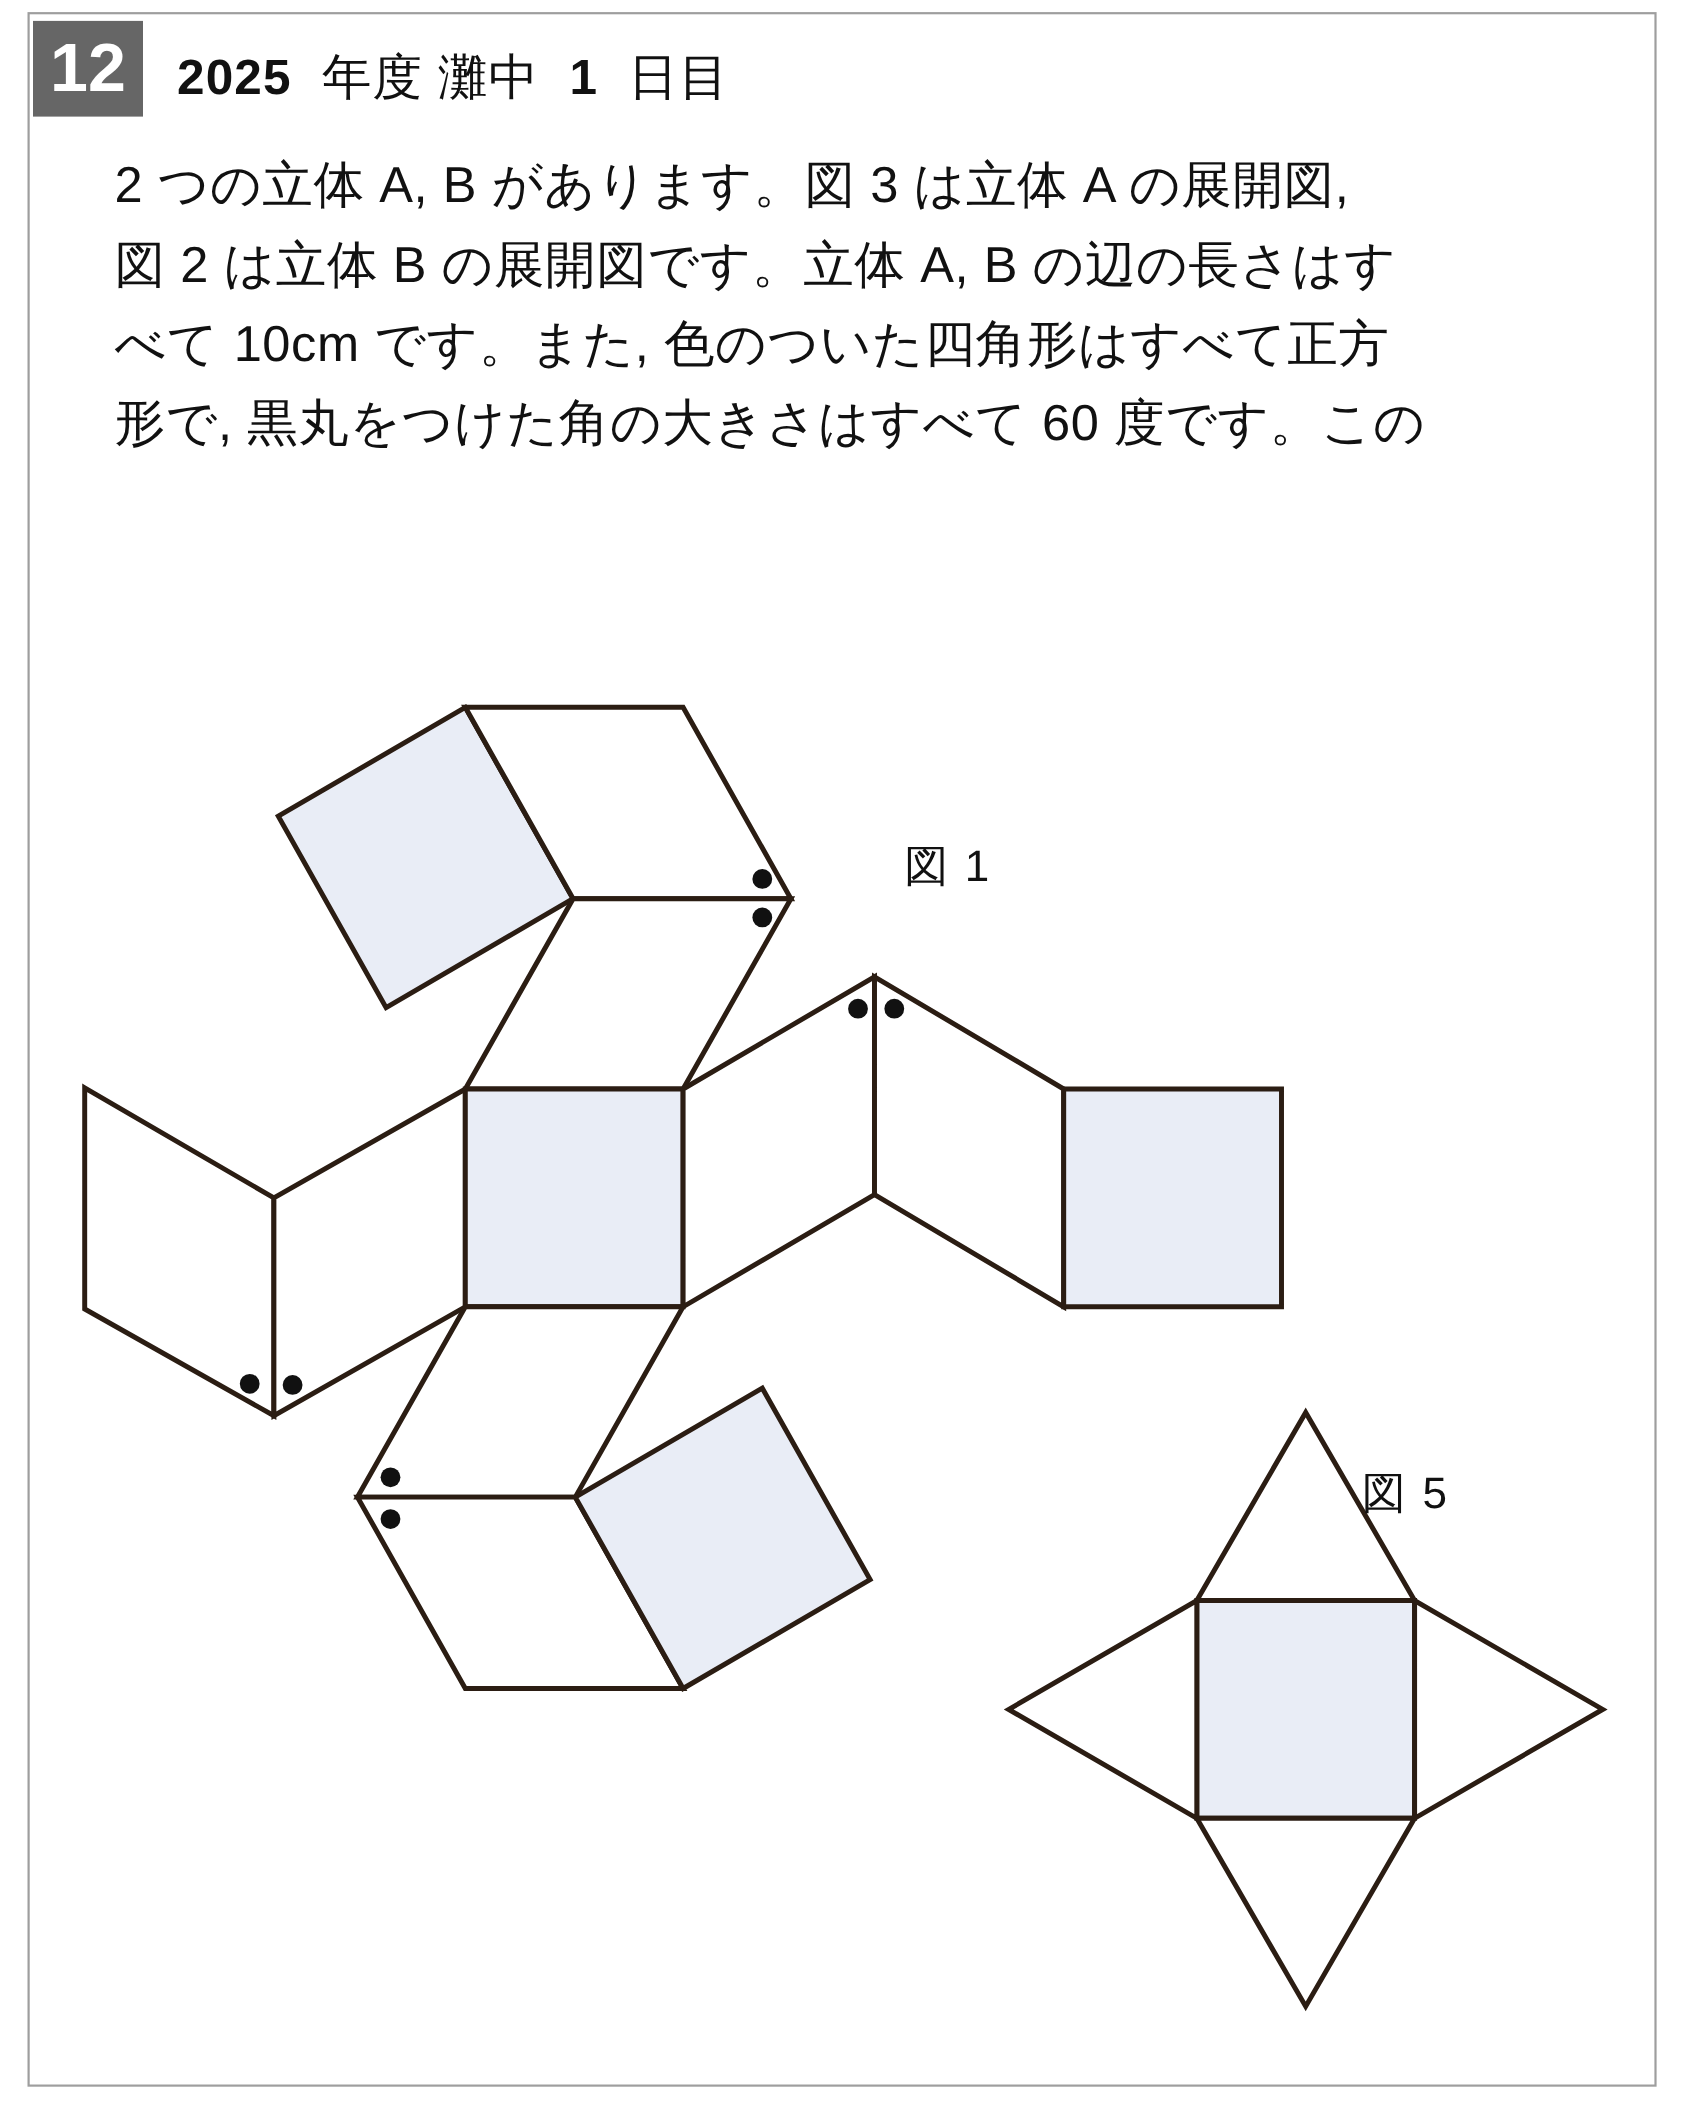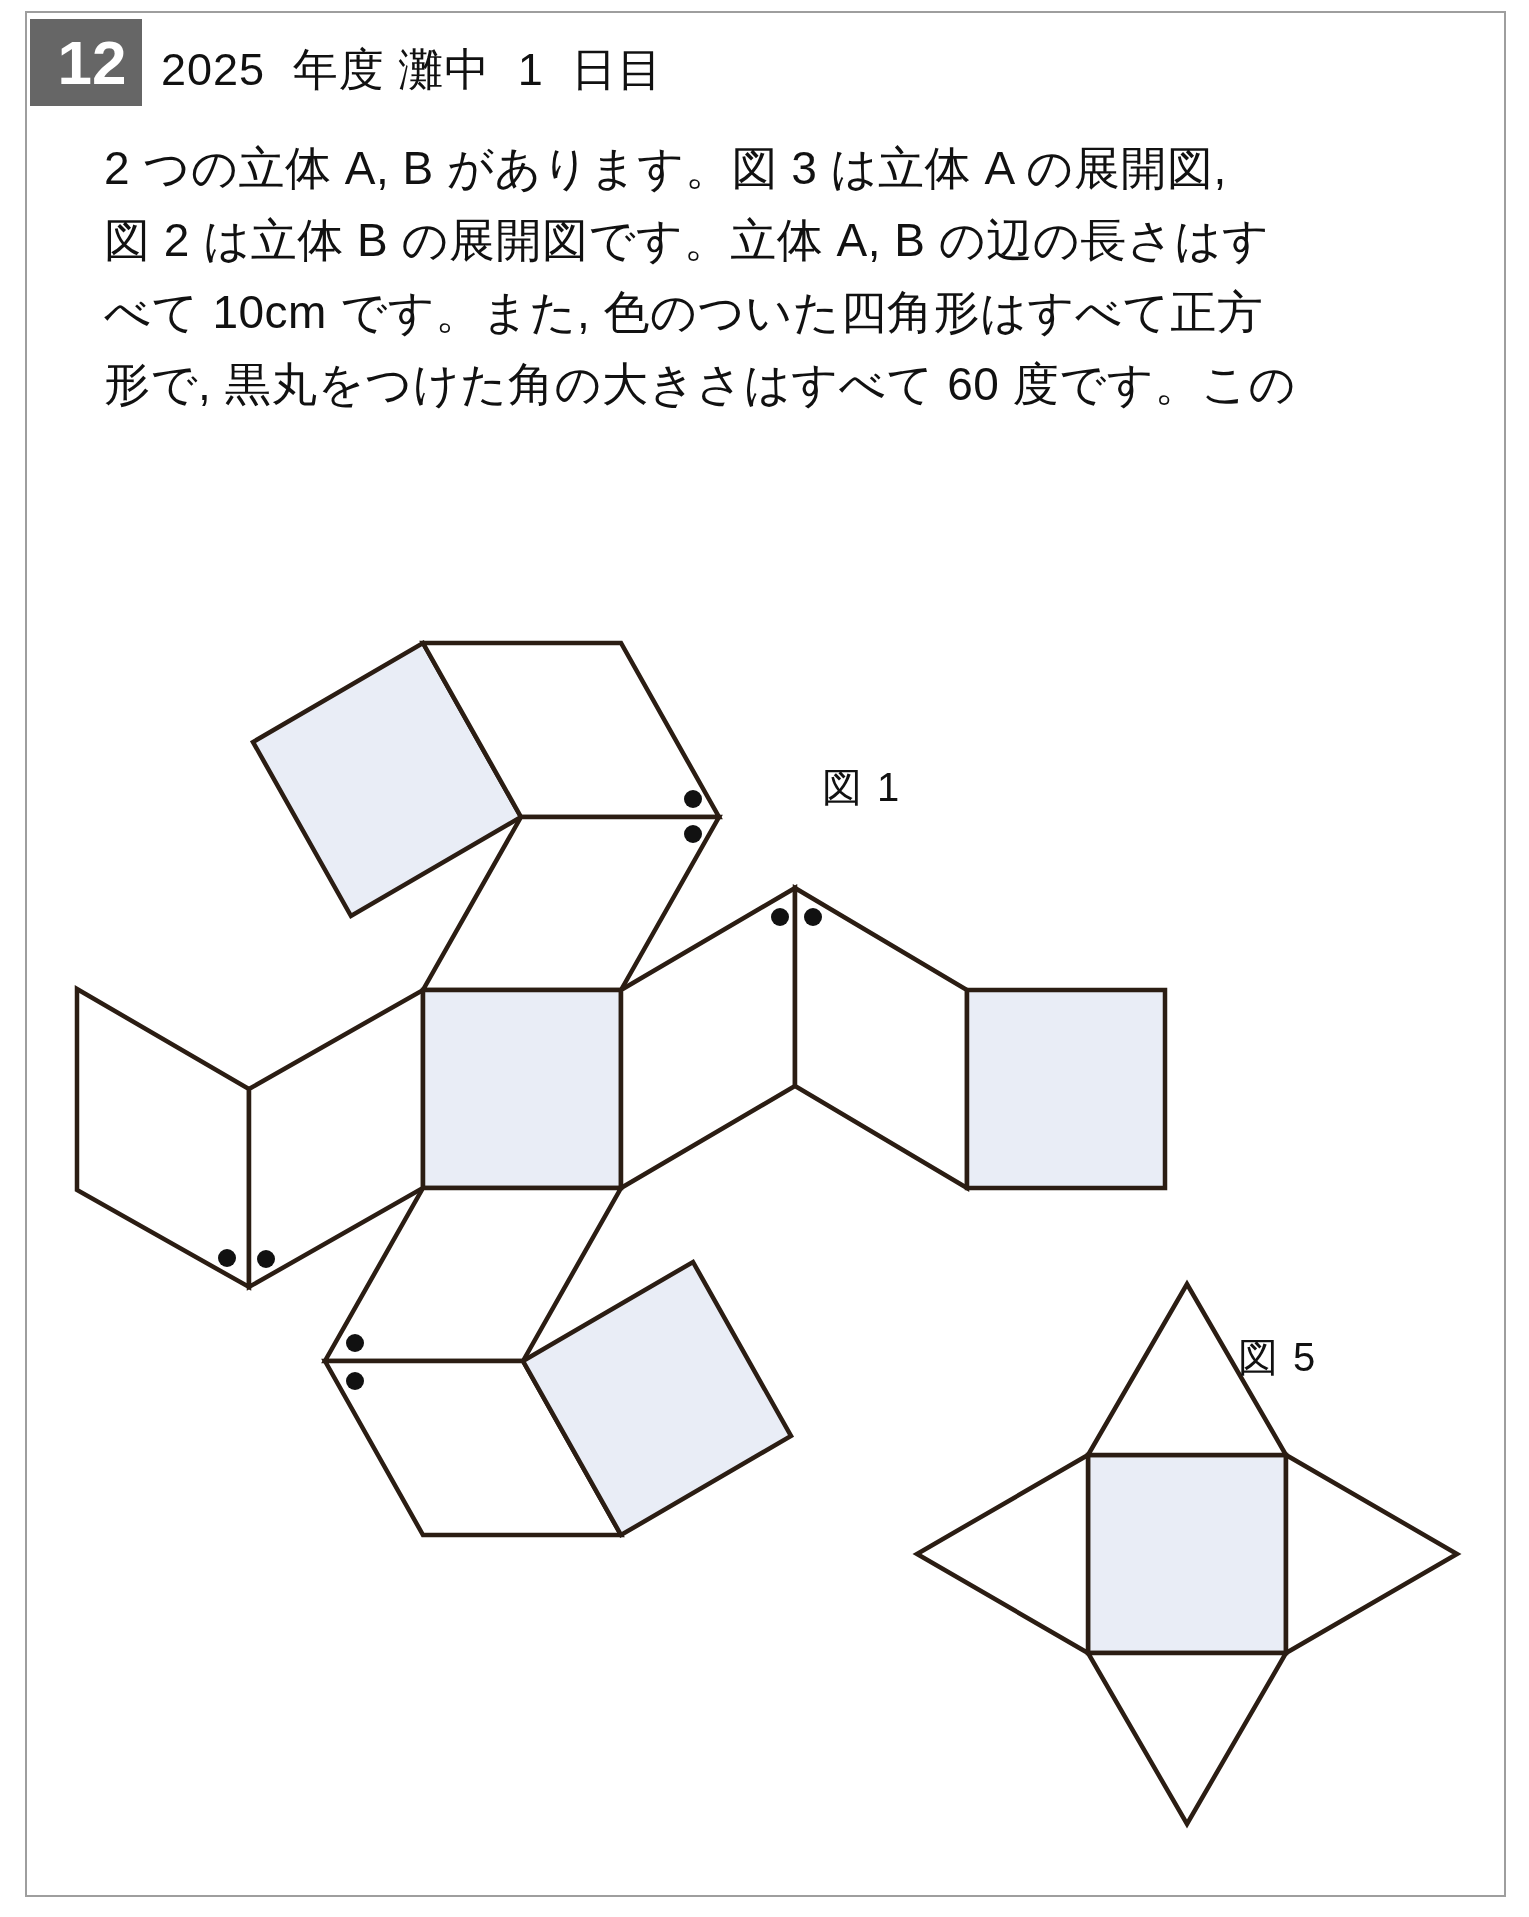--- a/index.html
+++ b/index.html
@@ -18,31 +18,31 @@
     pointer-events:none;
   }
   #badge{
     position:absolute;
     left:30px;top:19px;
     width:100px;height:87px;
     background:#666666;
     color:#ffffff;
     font-weight:bold;
     font-size:62px;
-    display:flex;align-items:center;justify-content:center;padding-left:12px;
+    display:flex;align-items:center;justify-content:center;
   }
   #header-title{
     position:absolute;
     left:161px;top:40px;
     font-size:45px;
     color:#111111;
     white-space:nowrap;
     letter-spacing:1px;
   }
-  #header-title .num{font-weight:normal;}
+  #header-title .num{font-weight:bold;}
   #header-title .sep{margin:0 7px 0 7px;}
   #problem-text{
     position:absolute;
     left:104px;top:132px;
     width:1120px;
     font-size:46px;
     color:#111111;
     line-height:72px;
     white-space:nowrap;
     letter-spacing:0.5px;

